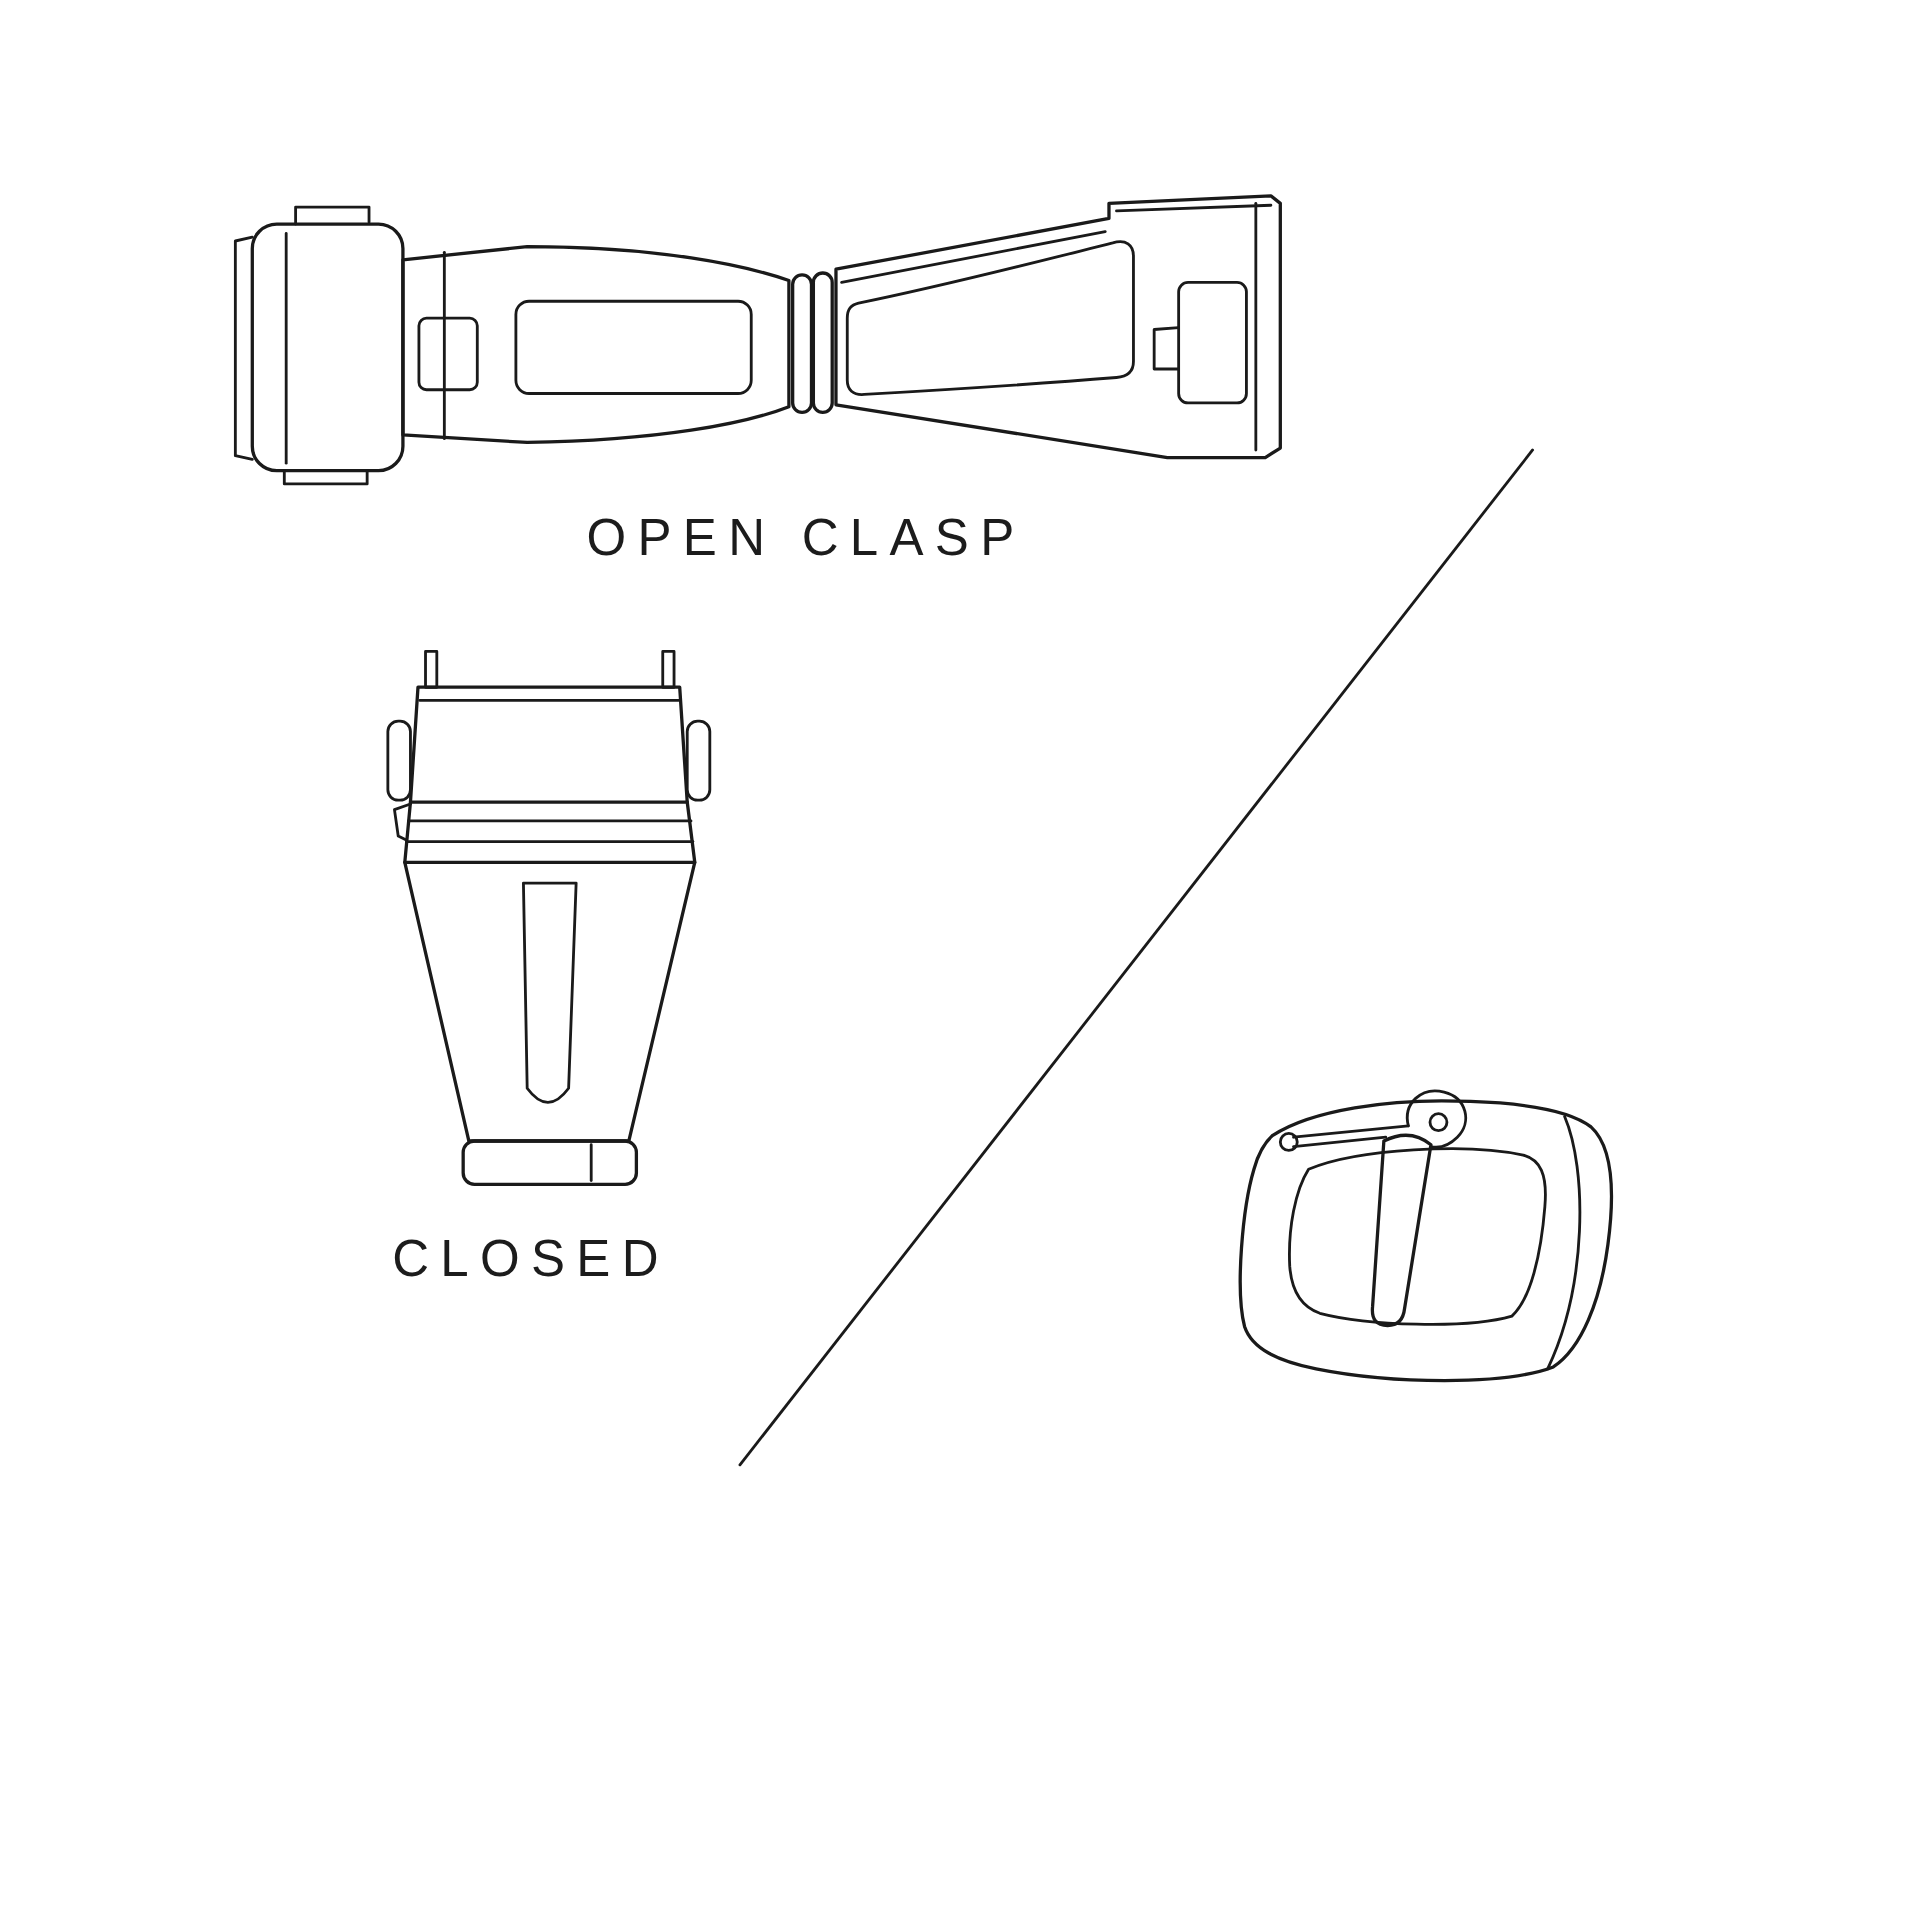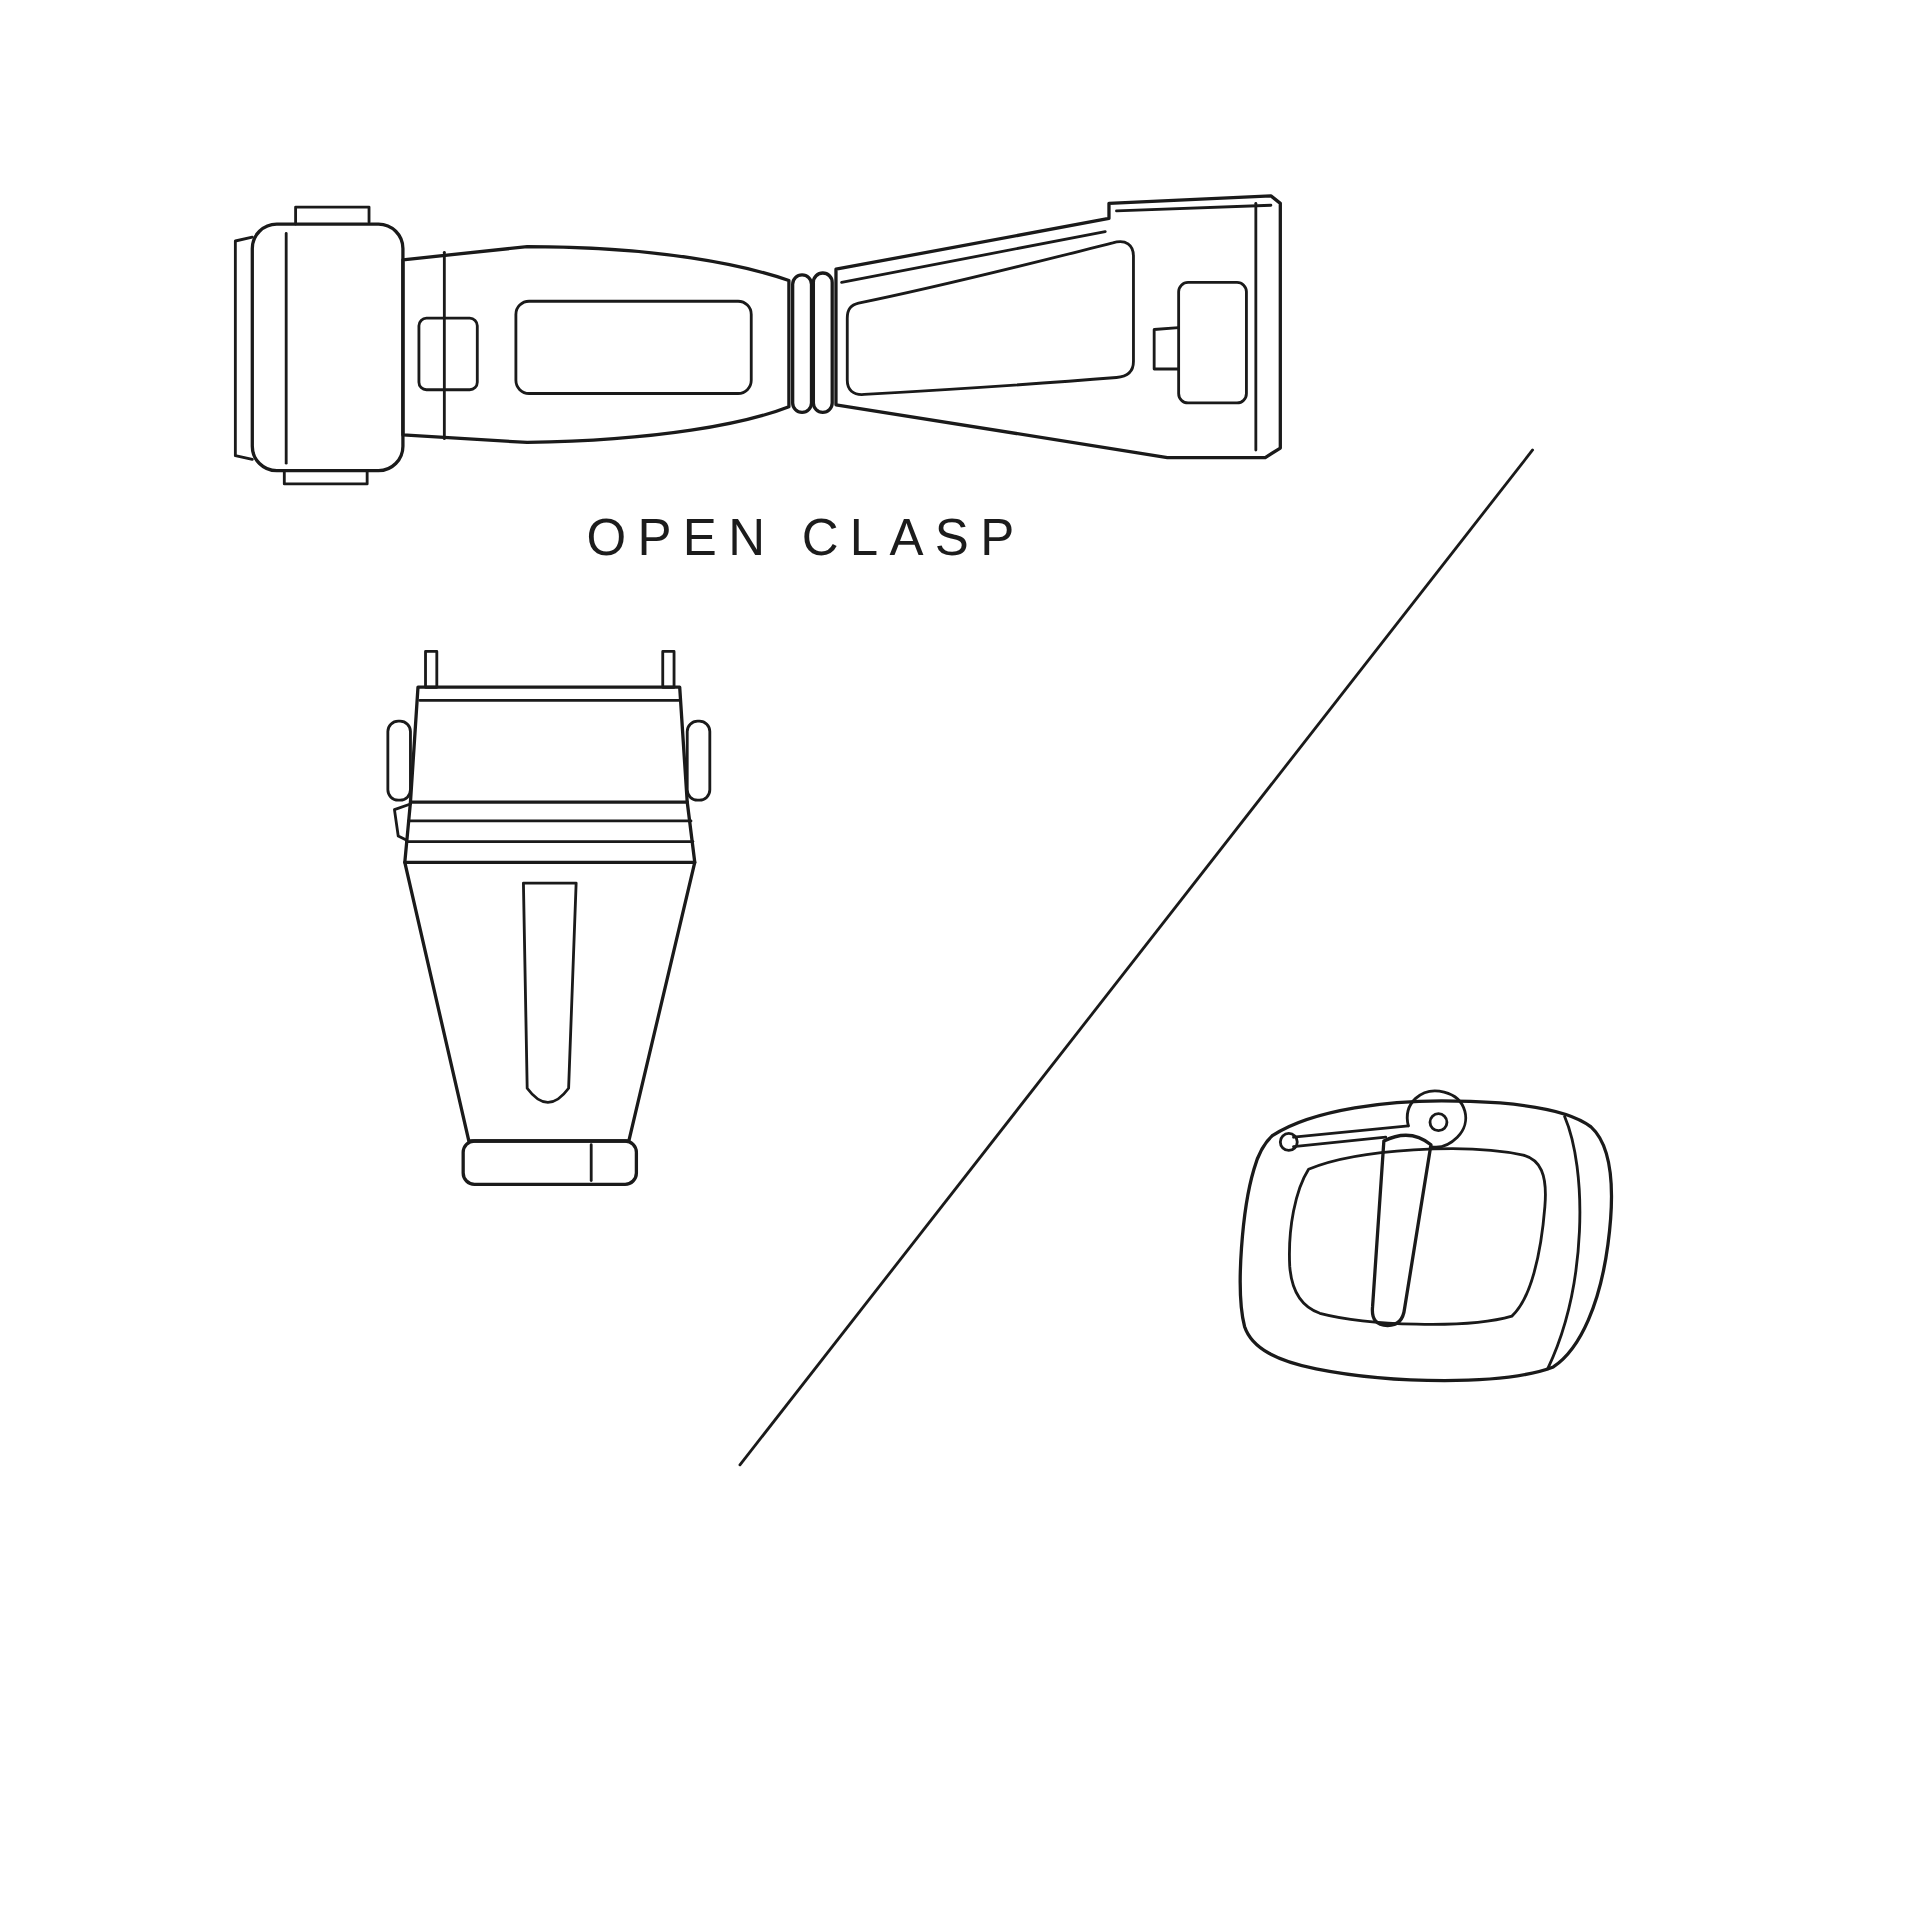--- a/index.html
+++ b/index.html
@@ -145,16 +145,17 @@
 
       <path class="thin" d="M1496,1196 C1490,1172 1510,1154 1534,1160 C1558,1166 1564,1192 1548,1208 C1540,1216 1530,1220 1520,1218"></path>
       <circle class="thin" cx="1528" cy="1192" r="9"></circle>
 
       <path d="M1470,1212 L1458,1388 Q1456,1408 1474,1408 Q1490,1408 1492,1390 L1520,1216 Q1498,1198 1470,1212 Z"></path>
     </g>
   </svg>
 
   <div class="label" style="left:806px; top:508px;">OPEN CLASP</div>
 
+  <div class="label" style="left:531px; top:1229px;">CLOSED</div>
 
 
 </div>
 
 
 </body></html>

